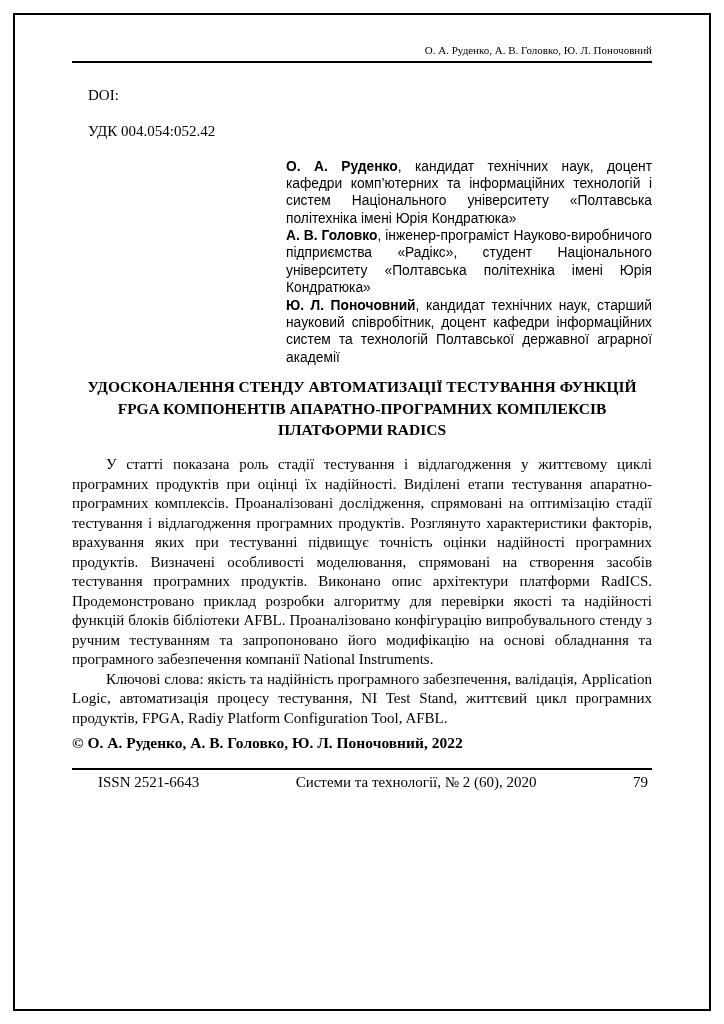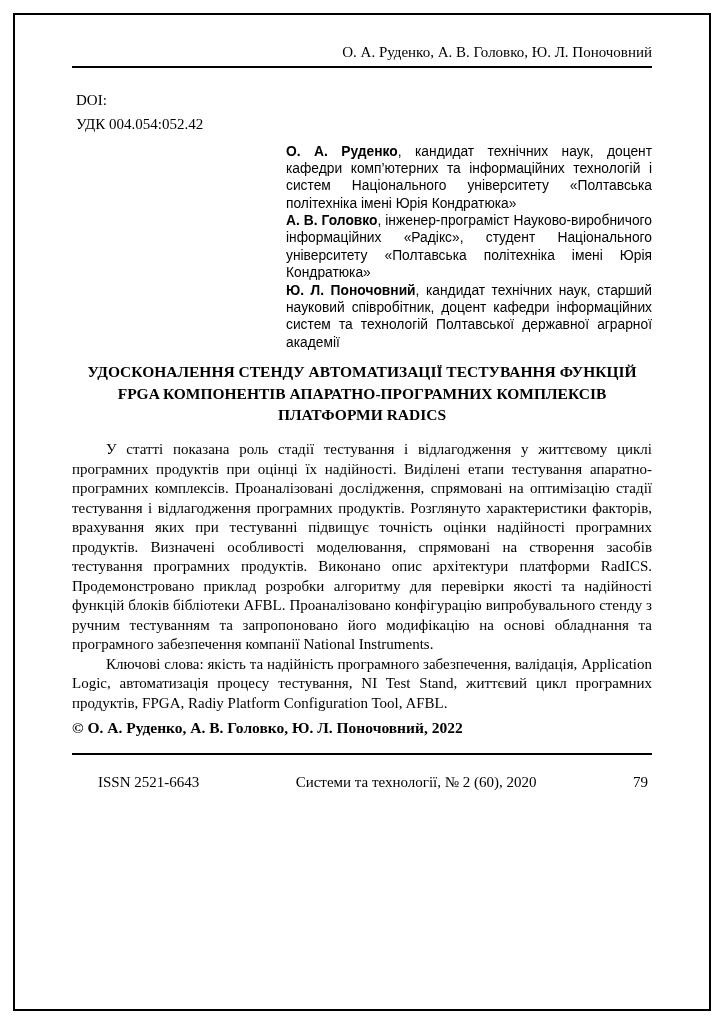--- a/index.html
+++ b/index.html
@@ -24,29 +24,29 @@
     pointer-events: none;
   }
   .content {
     position: absolute;
     left: 72px;
     right: 72px;
     top: 44px;
   }
   .running-head {
     text-align: right;
-    font-size: 15px;
+    font-size: 11px;
     padding-bottom: 5px;
   }
   .head-rule {
     border-top: 2px solid #000;
     margin-bottom: 22px;
   }
   .meta-line {
-    margin: 4px;
+    margin: 16px;
     font-size: 15px;
     line-height: 1.35;
   }
   .authors-block {
     width: 366px;
     margin-left: auto;
     margin-top: 8px;
     font-family: "Liberation Sans", sans-serif;
     font-size: 13.8px;
     line-height: 1.26;
@@ -75,40 +75,40 @@
   }
   .foot-rule {
     border-top: 2px solid #000;
     margin-top: 16px;
   }
   .footer-row {
     display: flex;
     justify-content: space-between;
     align-items: baseline;
     font-size: 15px;
-    padding: 19px 4px 0 26px;
+    padding: 4px 4px 0 26px;
   }
 </style>
 </head>
 <body>
 
 <div class="page">
   <div class="border-frame"></div>
 
   <div class="content">
 
     <div class="running-head">О. А. Руденко, А. В. Головко, Ю. Л. Поночовний</div>
     <div class="head-rule"></div>
 
     <p class="meta-line">DOI:</p>
     <p class="meta-line">УДК 004.054:052.42</p>
 
     <div class="authors-block">
       <p class="author-entry"><span class="author-name">О. А. Руденко</span><span>, кандидат технічних наук, доцент кафедри комп’ютерних та інформаційних технологій і систем Національного університету «Полтавська політехніка імені Юрія Кондратюка»</span></p>
-      <p class="author-entry"><span class="author-name">А. В. Головко</span><span>, інженер-програміст Науково-виробничого інформаційних «Радікс», студент Національного університету «Полтавська політехніка імені Юрія Кондратюка»</span></p>
+      <p class="author-entry"><span class="author-name">А. В. Головко</span><span>, інженер-програміст Науково-виробничого підприємства «Радікс», студент Національного університету «Полтавська політехніка імені Юрія Кондратюка»</span></p>
       <p class="author-entry"><span class="author-name">Ю. Л. Поночовний</span><span>, кандидат технічних наук, старший науковий співробітник, доцент кафедри інформаційних систем та технологій Полтавської державної аграрної академії</span></p>
     </div>
 
     <h1 class="article-title">УДОСКОНАЛЕННЯ СТЕНДУ АВТОМАТИЗАЦІЇ ТЕСТУВАННЯ ФУНКЦІЙ FPGA КОМПОНЕНТІВ АПАРАТНО-ПРОГРАМНИХ КОМПЛЕКСІВ ПЛАТФОРМИ RADICS</h1>
 
     <p class="abstract">У статті показана роль стадії тестування і відлагодження у життєвому циклі програмних продуктів при оцінці їх надійності. Виділені етапи тестування апаратно-програмних комплексів. Проаналізовані дослідження, спрямовані на оптимізацію стадії тестування і відлагодження програмних продуктів. Розглянуто характеристики факторів, врахування яких при тестуванні підвищує точність оцінки надійності програмних продуктів. Визначені особливості моделювання, спрямовані на створення засобів тестування програмних продуктів. Виконано опис архітектури платформи RadICS. Продемонстровано приклад розробки алгоритму для перевірки якості та надійності функцій блоків бібліотеки AFBL. Проаналізовано конфігурацію випробувального стенду з ручним тестуванням та запропоновано його модифікацію на основі обладнання та програмного забезпечення компанії National Instruments.</p>
 
     <p class="keywords"><span>Ключові слова:</span><span> якість та надійність програмного забезпечення, валідація, Application Logic, автоматизація процесу тестування, NI Test Stand, життєвий цикл програмних продуктів, FPGA, Radiy Platform Configuration Tool, AFBL.</span></p>
 
     <p class="copyright">© О. А. Руденко, А. В. Головко, Ю. Л. Поночовний, 2022</p>

